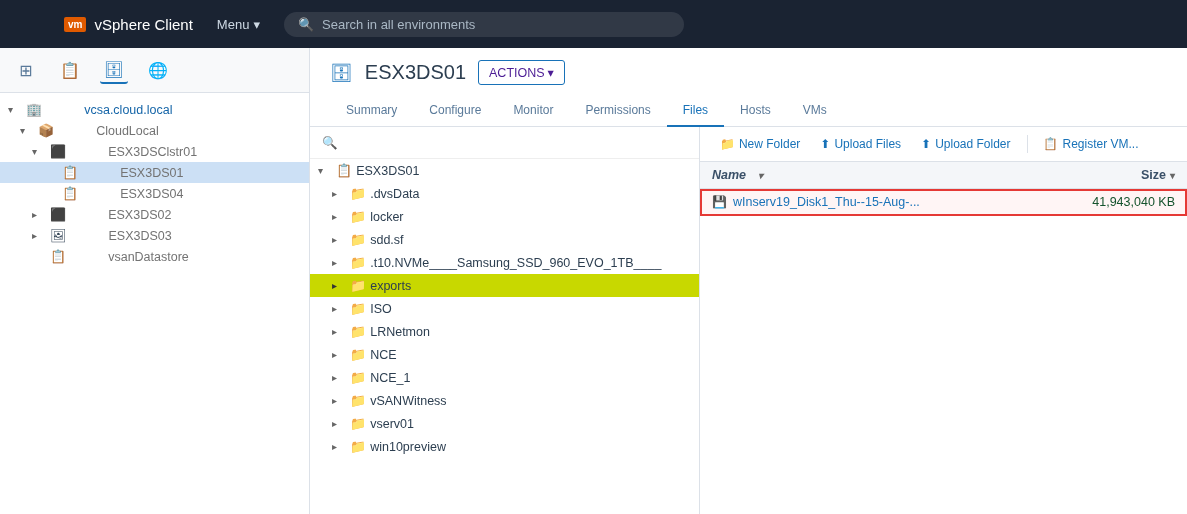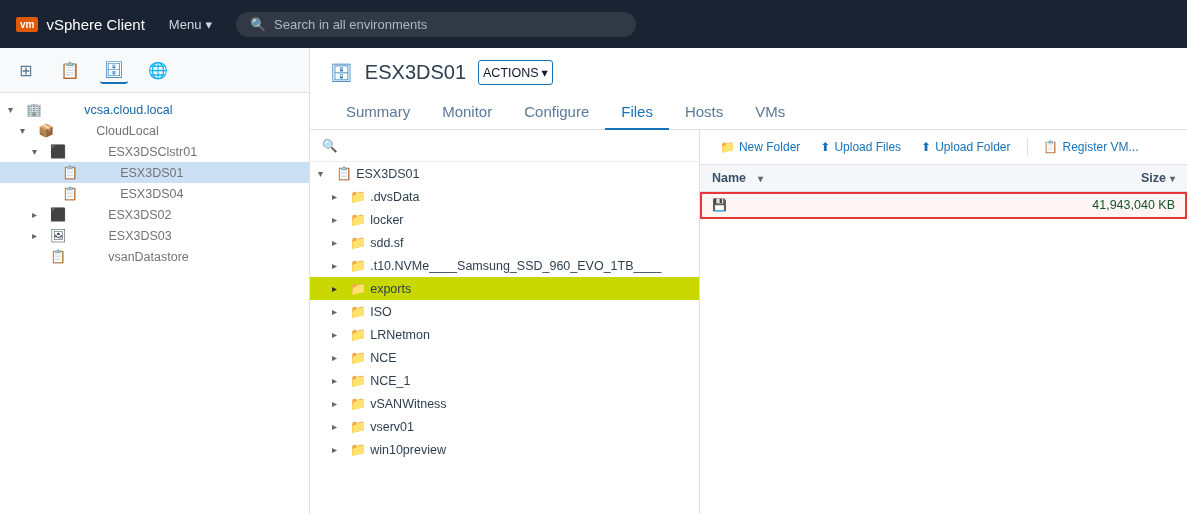--- a/index.html
+++ b/index.html
@@ -15,20 +15,21 @@
       gap: 16px;
       flex-shrink: 0;
     }
     .navbar-logo {
       display: flex;
       align-items: center;
       gap: 8px;
       color: white;
       font-size: 15px;
       font-weight: 500;
+      margin-left: 48px;
     }
     .vm-logo {
       background: #e05a00;
       color: white;
       font-size: 10px;
       font-weight: bold;
       padding: 2px 4px;
       border-radius: 2px;
     }
     .navbar-menu {
@@ -147,37 +148,37 @@
     .content-title {
       font-size: 20px;
       font-weight: 400;
       color: #2c3e50;
     }
     .datastore-icon {
       color: #1872b8;
       font-size: 18px;
     }
     .actions-btn {
-      color: #0f172a;
+      color: #4c1d95;
       font-size: 12.5px;
       cursor: pointer;
       display: flex;
       align-items: center;
       gap: 3px;
       border: 1px solid #1872b8;
-      padding: 4px 4px;
+      padding: 4px 10px;
       border-radius: 3px;
     }
     .tab-nav {
       display: flex;
       gap: 0;
     }
     .tab-item {
       padding: 8px 16px;
-      font-size: 15px;
+      font-size: 12px;
       color: #5a7a9a;
       cursor: pointer;
       border-bottom: 2px solid transparent;
       margin-bottom: -1px;
     }
     .tab-item.active {
       color: #1872b8;
       border-bottom: 2px solid #1872b8;
       font-weight: 500;
     }
@@ -280,21 +281,21 @@
     .file-table-header {
       display: flex;
       align-items: center;
       padding: 6px 12px;
       background: #f4f6f9;
       border-bottom: 1px solid #dce1e8;
       font-size: 12.5px;
       font-weight: 600;
       color: #3a5068;
     }
-    .col-name { flex: 1; display: flex; align-items: center; gap: 12px; }
+    .col-name { flex: 1; display: flex; align-items: center; gap: 12px; font-style: italic; }
     .col-size { width: 120px; text-align: center; display: flex; align-items: center; justify-content: flex-end; gap: 4px; }
     .file-row {
       display: flex;
       align-items: center;
       padding: 6px 12px;
       border-bottom: 1px solid #f0f0f0;
       font-size: 12.5px;
     }
     .file-row.selected {
       outline: 2px solid #e53935;
@@ -401,22 +402,23 @@
       <div class="content-title-row">
         <span class="datastore-icon">🗄</span>
         <span class="content-title">ESX3DS01</span>
         <div class="actions-btn">
           <span>ACTIONS</span>
           <span>▾</span>
         </div>
       </div>
       <div class="tab-nav">
         <div class="tab-item">Summary</div>
+        <div class="tab-item">Configure</div>
         <div class="tab-item">Monitor</div>
-        <div class="tab-item">Configure</div>
+        <div class="tab-item">Permissions</div>
         <div class="tab-item active">Files</div>
         <div class="tab-item">Hosts</div>
         <div class="tab-item">VMs</div>
       </div>
     </div>
 
     <div class="files-content">
 
       <div class="file-tree-panel">
         <div class="file-search">
@@ -534,20 +536,21 @@
             </div>
             <div class="col-size">
               <span>Size</span>
               <span class="sort-arrow">▾</span>
             </div>
           </div>
 
           <div class="file-row selected">
             <div class="file-name-cell">
               <span class="vmdk-icon">💾</span>
+              <span>wInserv19_Disk1_Thu--15-Aug-...</span>
             </div>
             <div class="file-size-cell">
               <span>41,943,040 KB</span>
             </div>
           </div>
         </div>
       </div>
 
     </div>
   </div>

